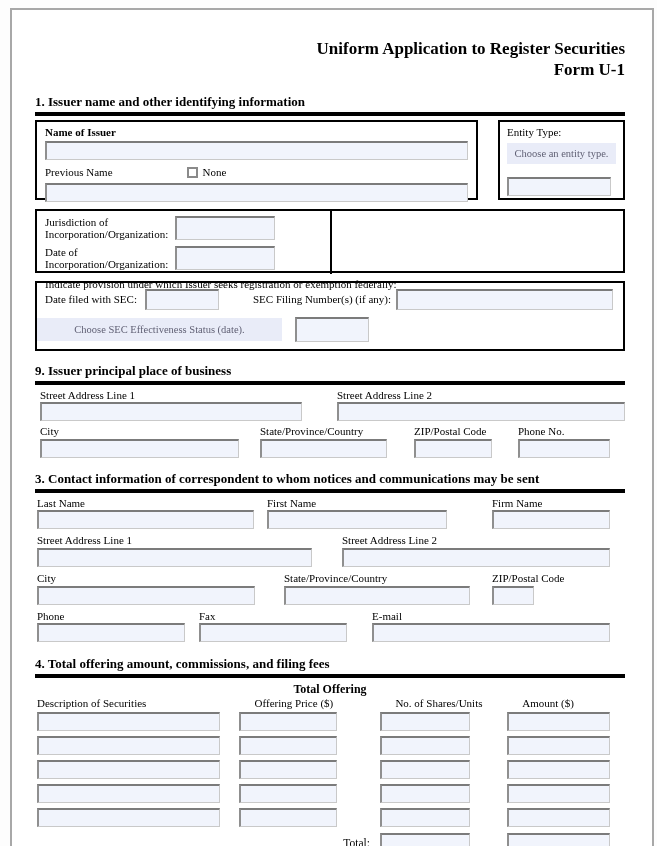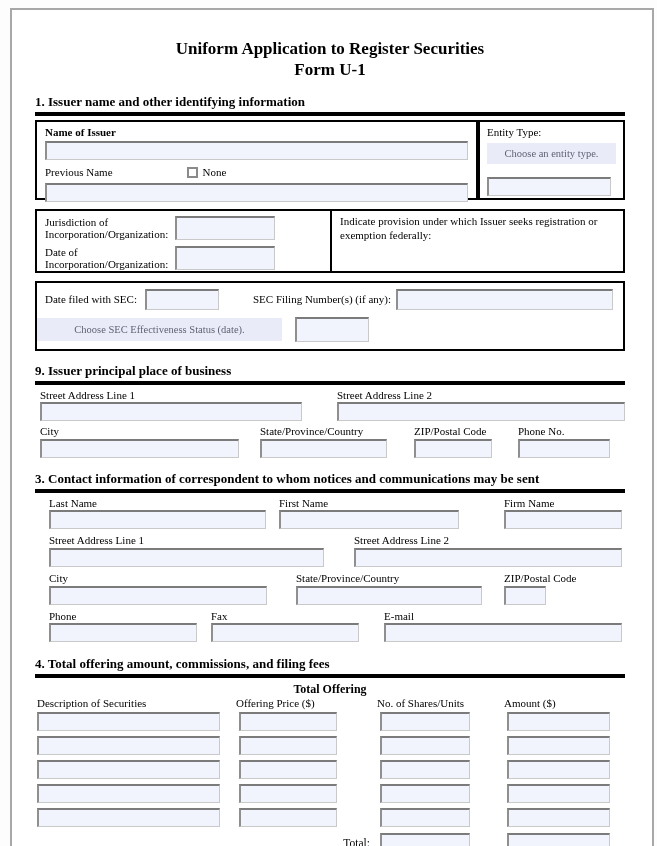--- a/index.html
+++ b/index.html
@@ -10,21 +10,21 @@
   html,body{width:657px;height:846px;}
   body{
     background:#fdfdfd; font-family:"Liberation Serif", serif; color:#000;
     position:relative; overflow:hidden;
   }
   .page{
     position:absolute; left:10px; top:8px; width:644px; height:840px;
     background:#fff; border:2px solid var(--page-border); border-bottom:none;
   }
   .content{ padding:0 27px 0 23px; }
-  .title{ text-align:center; margin-top:28px; font-weight:bold; font-size:17px; line-height:1.25;}
+  .title{ text-align:right; margin-top:28px; font-weight:bold; font-size:17px; line-height:1.25;}
   .sec-head{ font-weight:bold; font-size:13px; margin-top:13px; padding-bottom:2px;}
   .bar{ height:4px; background:#000; }
   label,.lab{ font-size:11px; line-height:1.15; display:block;}
   .b{ font-weight:bold;}
   .fld{
     display:block; background:var(--field-bg);
     border-top:2px solid #7b7b7b; border-left:2px solid #8f8f8f;
     border-right:1px solid #c9c9c9; border-bottom:1px solid #c9c9c9;
     height:19px; width:100%; font-family:"Liberation Serif",serif; font-size:11px; padding:0 3px; outline:none;
   }
@@ -32,25 +32,25 @@
     background:var(--combo-bg); color:var(--combo-text);
     font-size:10.5px; padding:5px 5px; cursor:default;text-align:center;
   }
   .cb{
     display:inline-block; width:11px; height:11px; background:#fff;
     border:2px solid #8a8a8a; vertical-align:middle;
   }
   .row{ display:flex; }
   .ac{ align-items:center; }
   
-  .boxrow{ display:flex; gap:0; margin-top:4px; height:80px;}
+  .boxrow{ display:flex; gap:20px; margin-top:4px; height:80px;}
   .box{ border:2px solid var(--box-border); background:#fff;}
   .issuer-box{ width:443px; padding:4px 8px 6px;}
   .entity-box{ flex:1; padding:4px 7px 6px;}
-  .box2{ display:flex; margin-top:9px; height:64px;}
+  .box2{ display:flex; margin-top:9px; height:64px;flex-direction:column;}
   .box2-left{ width:295px; padding:3px 8px; border-right:2px solid #000;}
   .box2-right{ flex:1; padding:3px 8px;}
   .pairrow{ display:flex; align-items:center; margin-top:2px;}
   .pairrow .lab{ width:130px;}
   .pairrow .fld{ width:100px; height:24px;}
   .box3{ margin-top:8px; padding:6px 8px 7px;}
   
   .col{ display:flex; flex-direction:column;}
   .col .fld{ margin-top:1px;}
 </style>
@@ -145,21 +145,21 @@
       <div class="col" style="width:92px; margin-left:26px;">
         <span class="lab">Phone No.</span>
         <input class="fld" type="text" style="">
       </div>
     </div>
   </div>
 
   <div class="sec-head" style="">3. Contact information of correspondent to whom notices and communications may be sent</div>
   <div class="bar"></div>
 
-  <div style="margin-left:14px;">
+  <div style="margin-left:2px;">
     <div class="row" style="margin-top:4px;">
       <div class="col" style="width:217px;">
         <span class="lab">Last Name</span>
         <input class="fld" type="text" style="">
       </div>
       <div class="col" style="width:180px; margin-left:13px;">
         <span class="lab">First Name</span>
         <input class="fld" type="text" style="">
       </div>
       <div class="col" style="width:118px; margin-left:45px;">
@@ -208,21 +208,21 @@
   </div>
 
   <div class="sec-head" style="margin-top:14px;">4. Total offering amount, commissions, and filing fees</div>
   <div class="bar"></div>
 
   <div style="text-align:center; font-weight:bold; font-size:12px; margin-top:4px;">Total Offering</div>
 
   <div style="margin-left:2px;">
     <div class="row">
       <span class="lab" style="width:183px;">Description of Securities</span>
-      <span class="lab" style="width:98px; margin-left:16px;">Offering Price ($)</span>
+      <span class="lab" style="width:98px; margin-left:35px;">Offering Price ($)</span>
       <span class="lab" style="width:90px; margin-left:43px; white-space:nowrap;">No. of Shares/Units</span>
       <span class="lab" style="width:103px; margin-left:37px;">Amount ($)</span>
     </div>
 
     <div class="row" style="margin-top:2px;">
       <input class="fld" type="text" style="width: 183px;">
       <input class="fld" type="text" style="width: 98px; margin-left: 19px;">
       <input class="fld" type="text" style="width: 90px; margin-left: 43px;">
       <input class="fld" type="text" style="width: 103px; margin-left: 37px;">
     </div>

